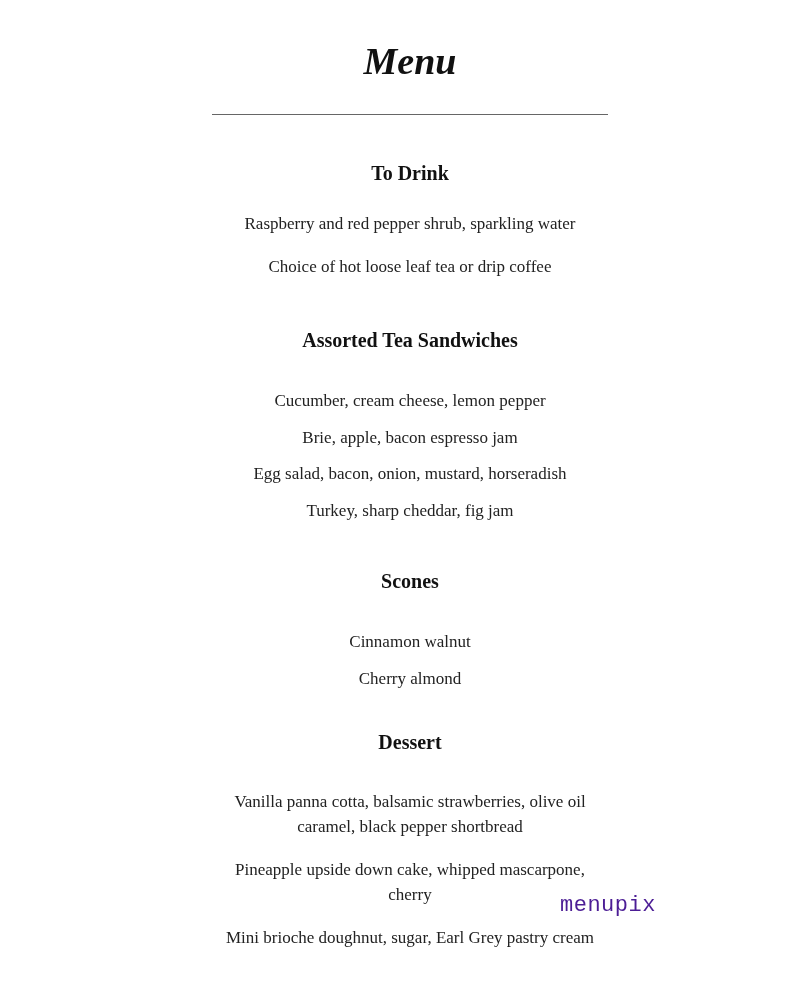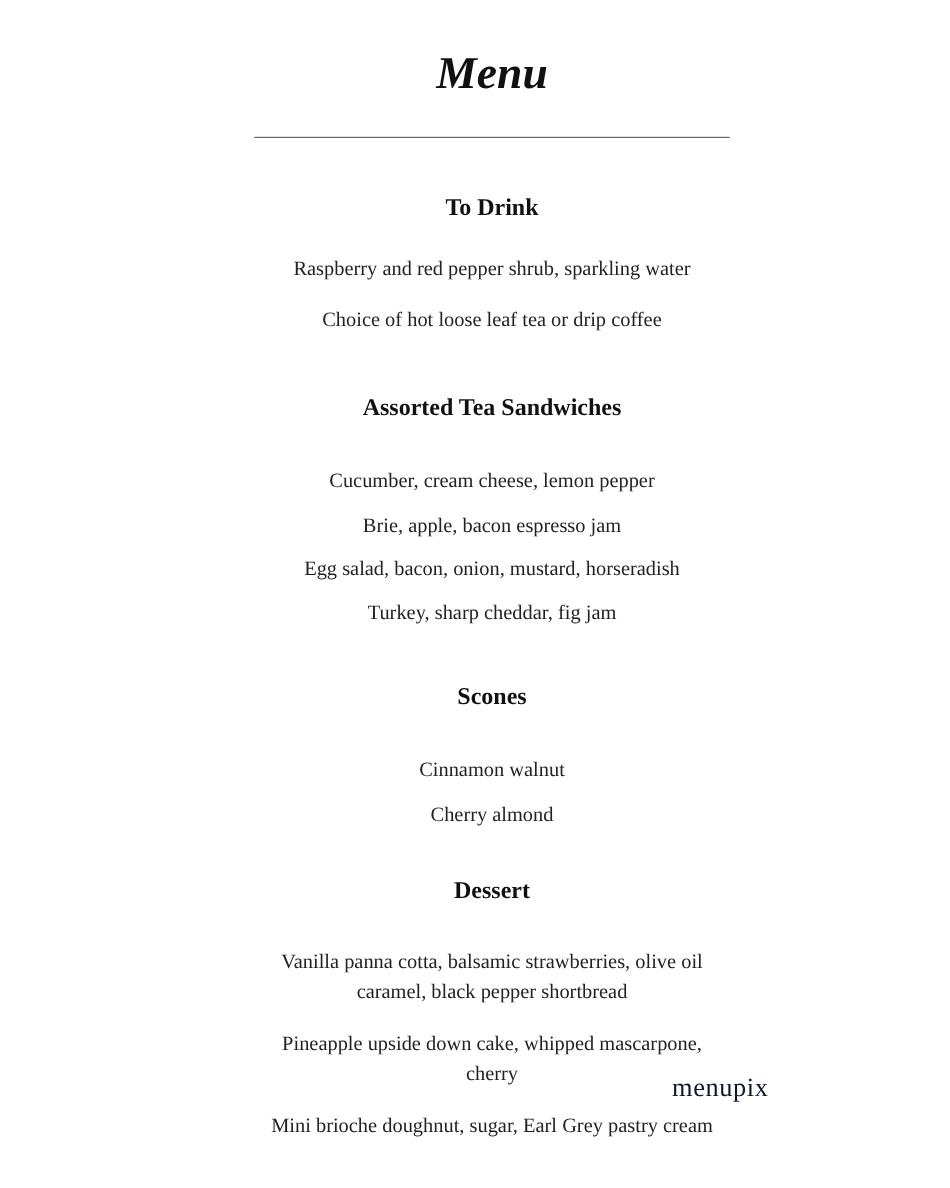--- a/index.html
+++ b/index.html
@@ -51,23 +51,23 @@
       width: 820px;
       text-align: center;
       font-size: 17px;
       color: #222;
       line-height: 24px;
     }
     .watermark {
       position: absolute;
       left: 560px;
       top: 893px;
-      font-family: Liberation Serif, serif;
+      font-family: Liberation Mono, monospace;
       font-size: 22px;
-      color: #0f172a;
+      color: #4c1d95;
       letter-spacing: 0.5px;
     }
   </style>
 </head>
 <body>
 
 <div class="title">Menu</div>
 <div class="rule"></div>
 
 <div class="heading" style="top:163px;">To Drink</div>

